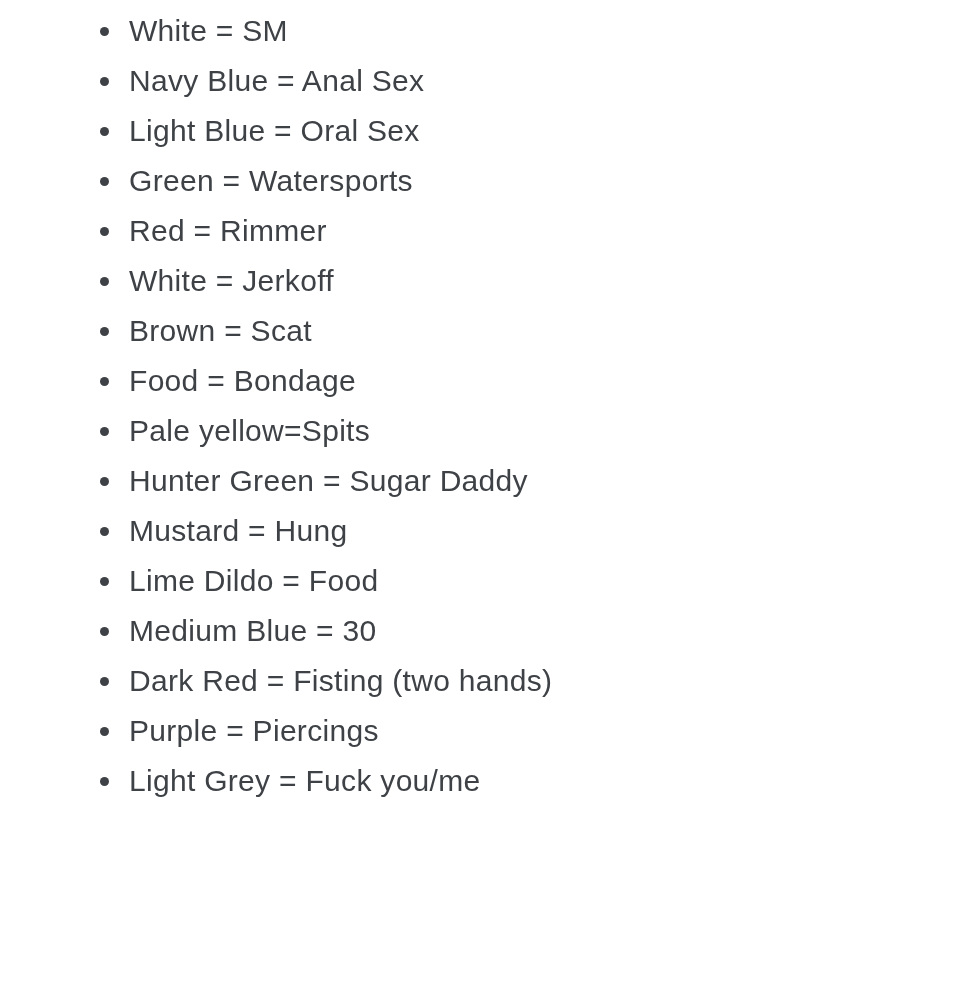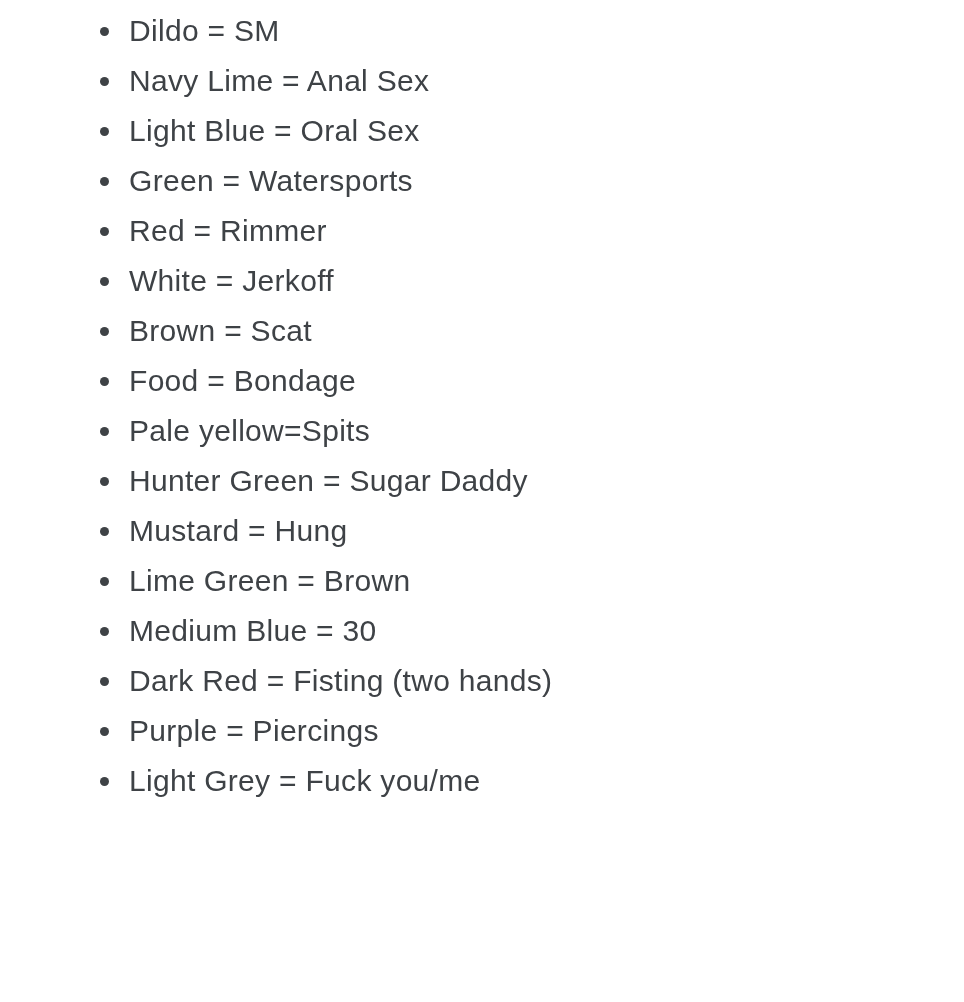--- a/index.html
+++ b/index.html
@@ -36,29 +36,29 @@
     height: 9px;
     margin-top: -4.5px;
     border-radius: 50%;
     background: #3e4246;
   }
 </style>
 </head>
 <body>
 
 <ul class="code-list" id="code-list">
-    <li><span class="bullet"></span><span>Dildo = SM</span></li>
-    <li><span class="bullet"></span><span>Navy Lime = Anal Sex</span></li>
+    <li><span class="bullet"></span><span>White = SM</span></li>
+    <li><span class="bullet"></span><span>Navy Blue = Anal Sex</span></li>
     <li><span class="bullet"></span><span>Light Blue = Oral Sex</span></li>
     <li><span class="bullet"></span><span>Green = Watersports</span></li>
     <li><span class="bullet"></span><span>Red = Rimmer</span></li>
     <li><span class="bullet"></span><span>White = Jerkoff</span></li>
     <li><span class="bullet"></span><span>Brown = Scat</span></li>
     <li><span class="bullet"></span><span>Food = Bondage</span></li>
     <li><span class="bullet"></span><span>Pale yellow=Spits</span></li>
     <li><span class="bullet"></span><span>Hunter Green = Sugar Daddy</span></li>
     <li><span class="bullet"></span><span>Mustard = Hung</span></li>
-    <li><span class="bullet"></span><span>Lime Green = Brown</span></li>
+    <li><span class="bullet"></span><span>Lime Dildo = Food</span></li>
     <li><span class="bullet"></span><span>Medium Blue = 30</span></li>
     <li><span class="bullet"></span><span>Dark Red = Fisting (two hands)</span></li>
     <li><span class="bullet"></span><span>Purple = Piercings</span></li>
     <li><span class="bullet"></span><span>Light Grey = Fuck you/me</span></li>
   </ul>
 
 </body></html>

